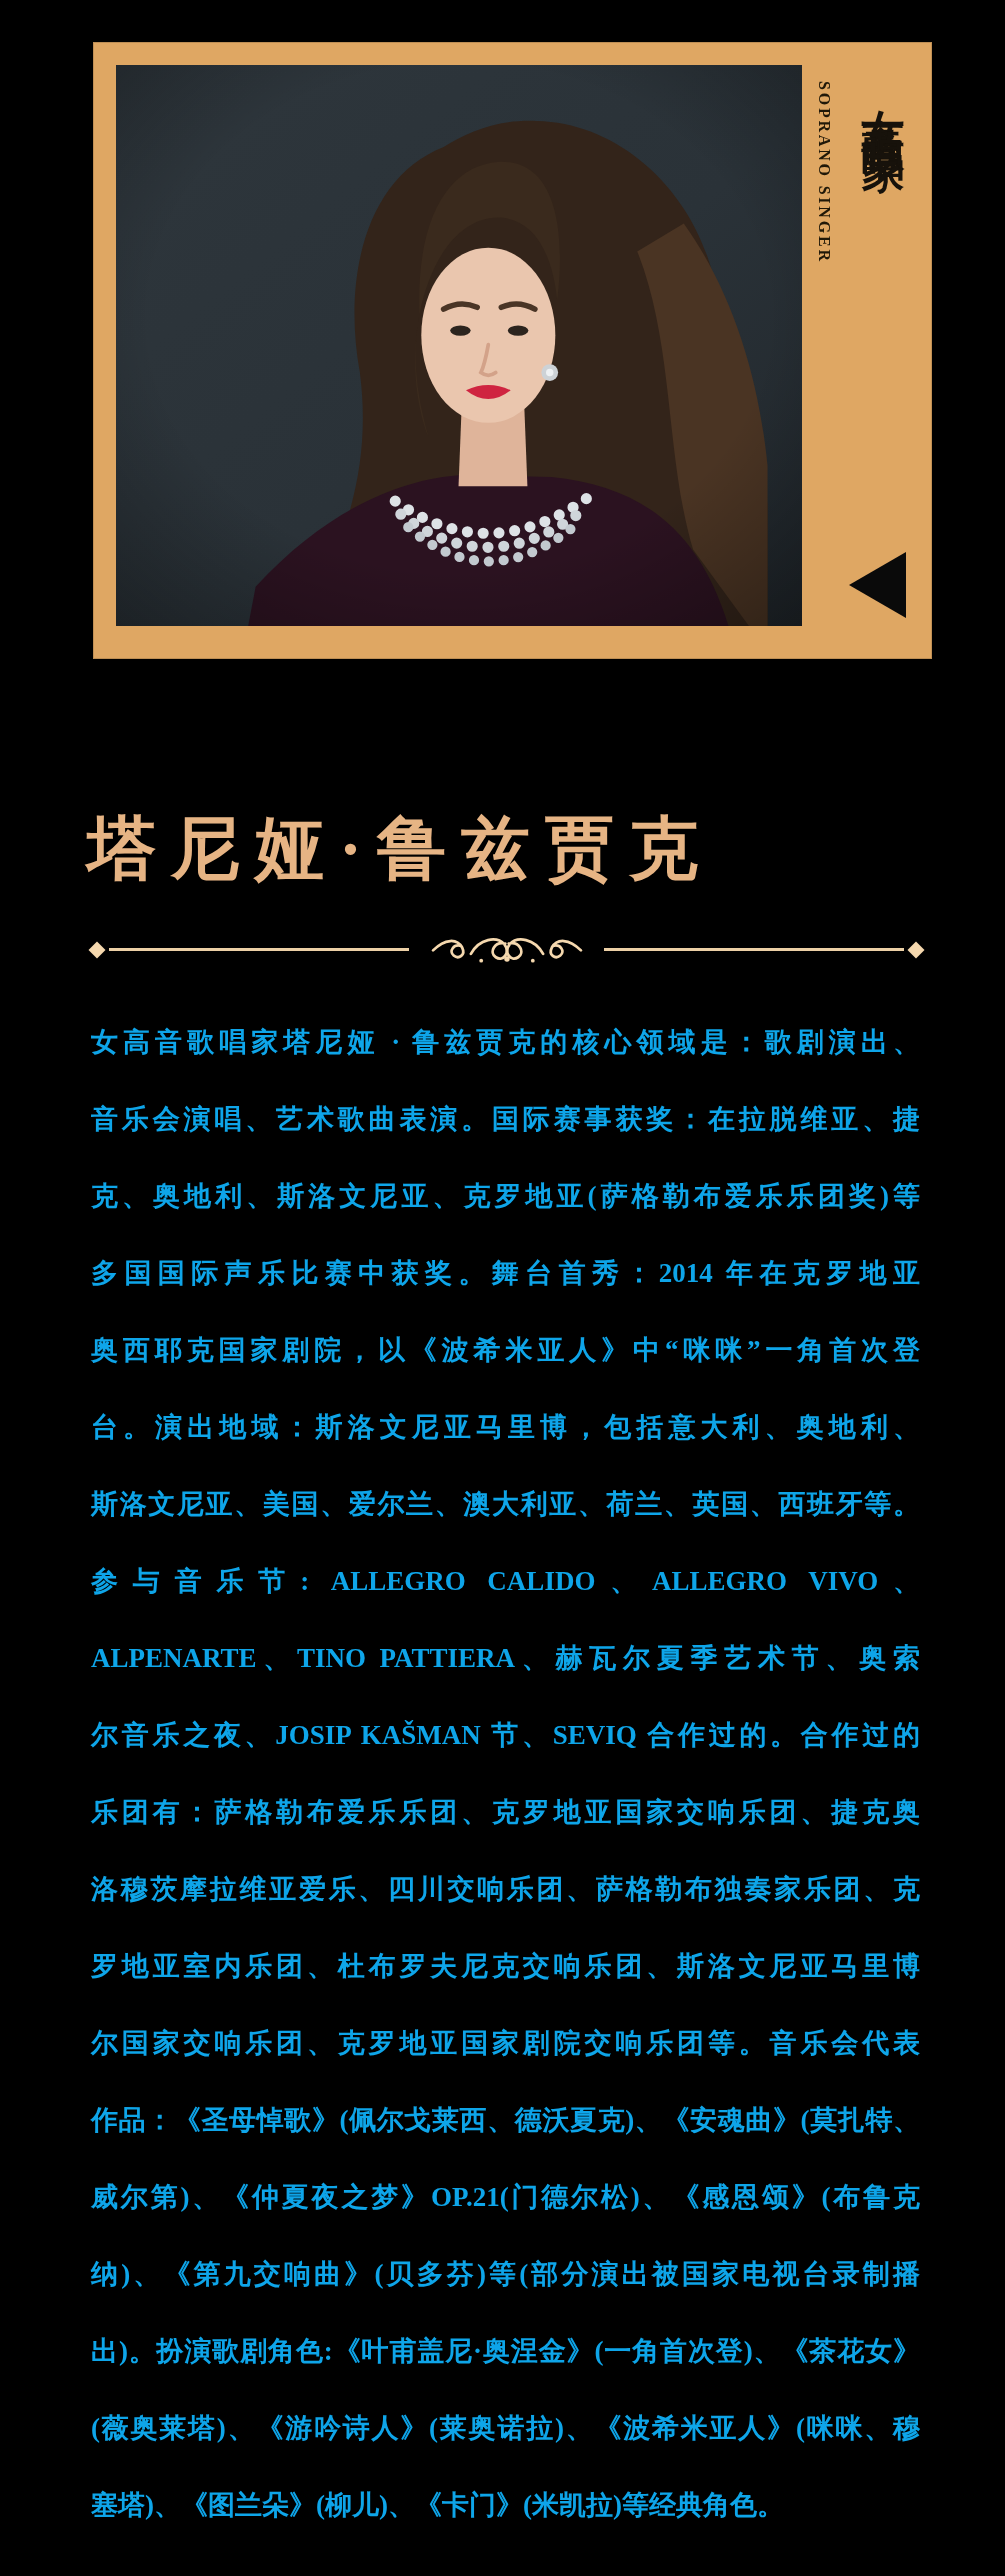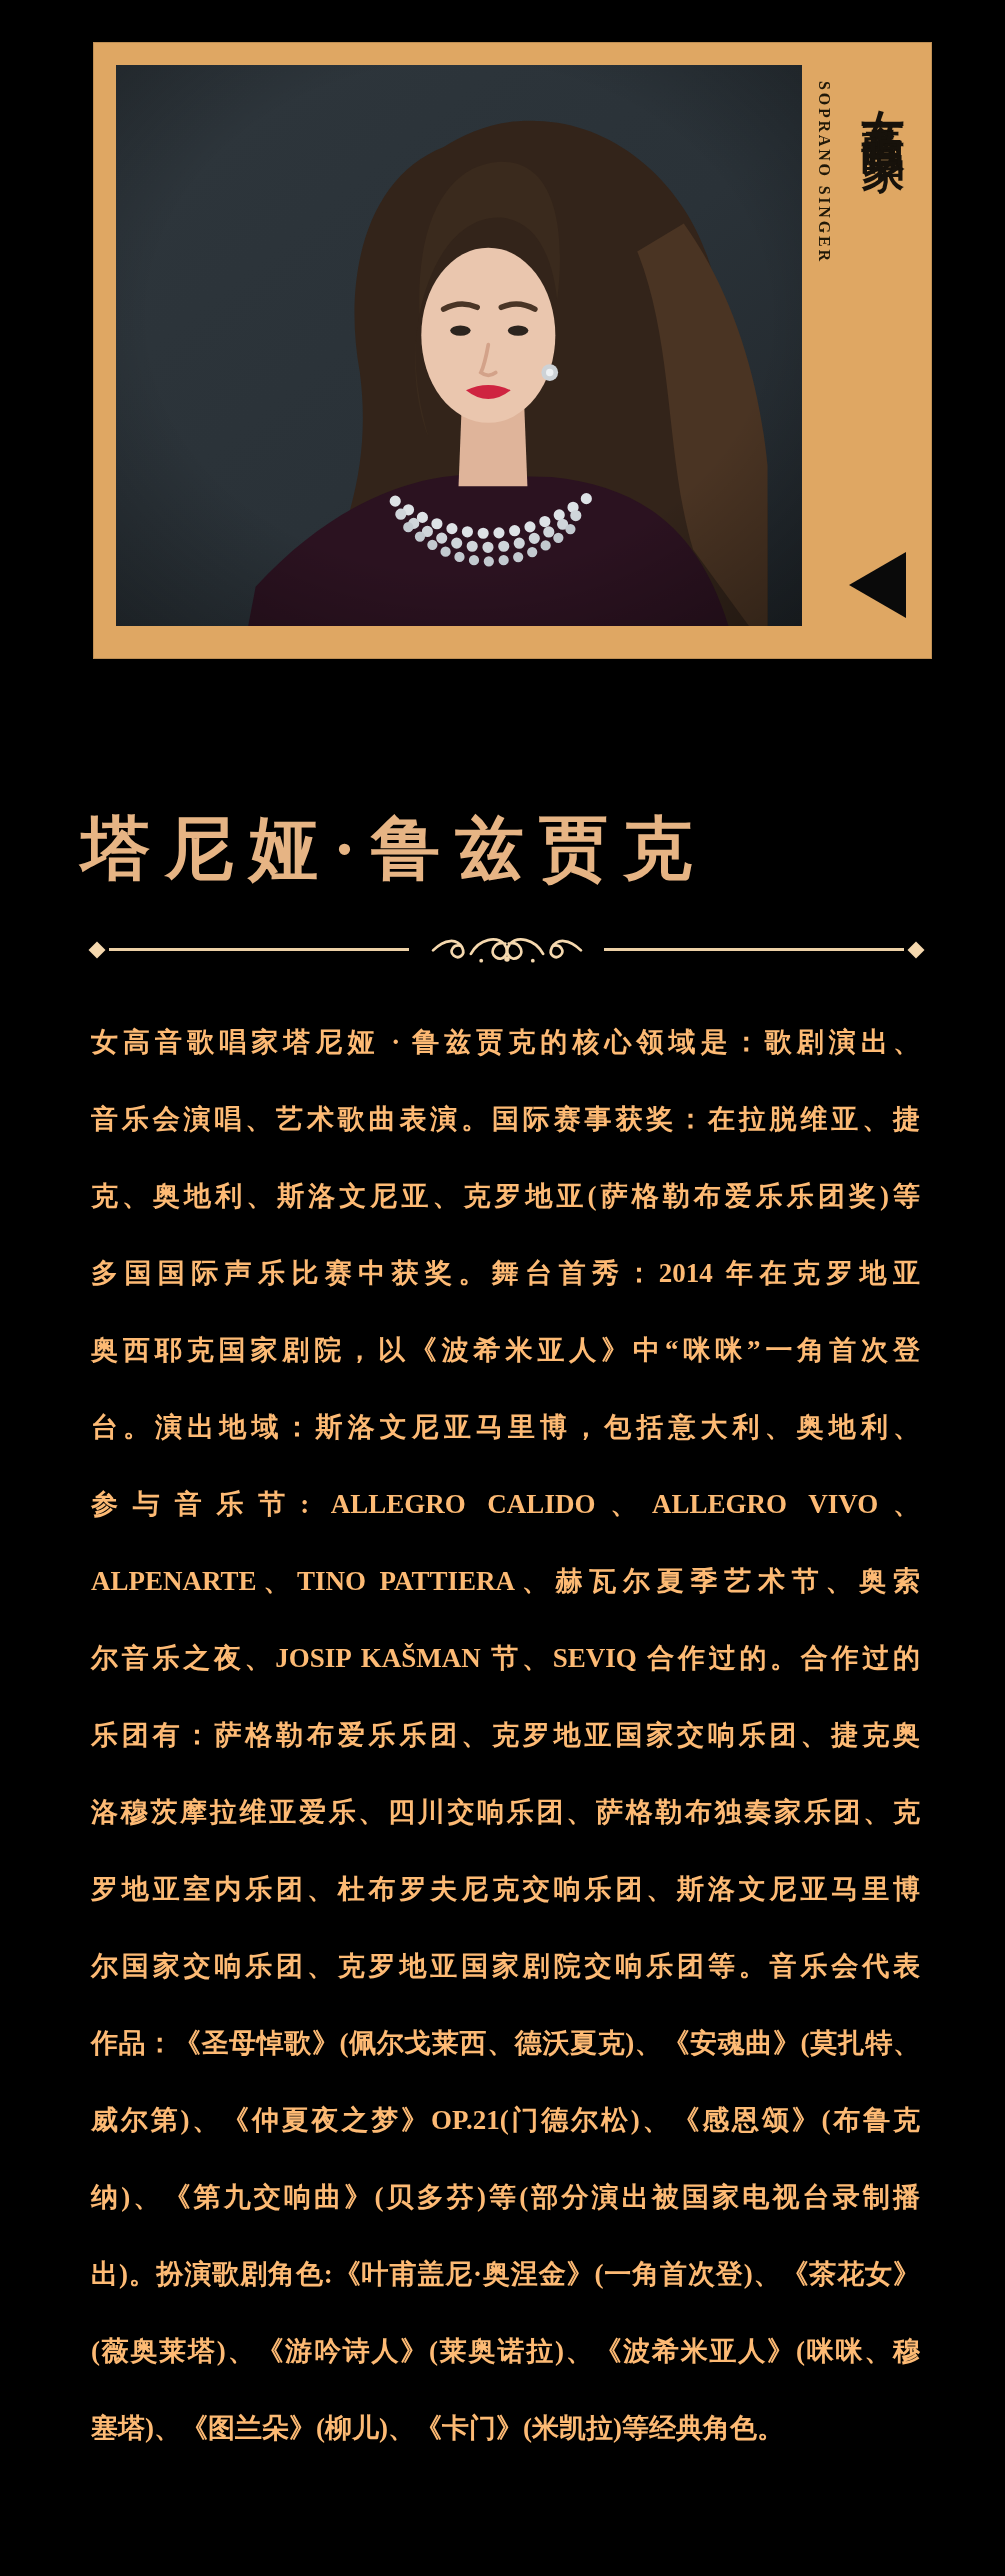--- a/index.html
+++ b/index.html
@@ -48,41 +48,41 @@
     border-right:57px solid #0a0a0a;
   }
 
   
   .title-en{
     position:absolute;left:91px;top:715px;margin:0;
     font-size:75px;font-weight:700;letter-spacing:0.9px;
     color:#e9ba8d;white-space:nowrap;
   }
   .title-cn{
-    position:absolute;left:81px;top:803px;margin:0;
+    position:absolute;left:87px;top:803px;margin:0;
     font-size:69px;font-weight:700;letter-spacing:15px;
     color:#e6b484;white-space:nowrap;
   }
 
   
   .divider{
     position:absolute;left:91px;top:928px;width:831px;height:43px;
     display:flex;align-items:center;
   }
   .diamond{
     width:12px;height:12px;background:#f5d8ae;
     transform:rotate(45deg);flex:0 0 auto;
   }
   .rule{flex:1 1 auto;height:2.8px;background:#ecd0a6;margin:0 5.6px;}
   .flourish{flex:0 0 auto;margin:0 13px;}
 
   
   .bio{
     position:absolute;left:91px;top:1004px;width:829px;
-    color:#fdba74;
+    color:#0ea5e9;
     font-size:27px;font-weight:600;
     line-height:77px;
   }
   .bio-line{
     text-align:justify;text-align-last:justify;
     white-space:normal;height:77px;overflow:visible;
   }
   .bio-line.last{text-align-last:left;}
 </style>
 </head>
@@ -167,20 +167,21 @@
     <span class="diamond"></span>
   </div>
 
   <div class="bio">
       <div class="bio-line">女高音歌唱家塔尼娅 · 鲁兹贾克的核心领域是：歌剧演出、</div>
       <div class="bio-line">音乐会演唱、艺术歌曲表演。国际赛事获奖：在拉脱维亚、捷</div>
       <div class="bio-line">克、奥地利、斯洛文尼亚、克罗地亚(萨格勒布爱乐乐团奖)等</div>
       <div class="bio-line">多国国际声乐比赛中获奖。舞台首秀：2014 年在克罗地亚</div>
       <div class="bio-line">奥西耶克国家剧院，以《波希米亚人》中“咪咪”一角首次登</div>
       <div class="bio-line">台。演出地域：斯洛文尼亚马里博，包括意大利、奥地利、</div>
+      <div class="bio-line">斯洛文尼亚、美国、爱尔兰、澳大利亚、荷兰、英国、西班牙等。</div>
       <div class="bio-line">参与音乐节: ALLEGRO CALIDO、ALLEGRO VIVO、</div>
       <div class="bio-line">ALPENARTE、TINO PATTIERA、赫瓦尔夏季艺术节、奥索</div>
       <div class="bio-line">尔音乐之夜、JOSIP KAŠMAN 节、SEVIQ 合作过的。合作过的</div>
       <div class="bio-line">乐团有：萨格勒布爱乐乐团、克罗地亚国家交响乐团、捷克奥</div>
       <div class="bio-line">洛穆茨摩拉维亚爱乐、四川交响乐团、萨格勒布独奏家乐团、克</div>
       <div class="bio-line">罗地亚室内乐团、杜布罗夫尼克交响乐团、斯洛文尼亚马里博</div>
       <div class="bio-line">尔国家交响乐团、克罗地亚国家剧院交响乐团等。音乐会代表</div>
       <div class="bio-line">作品：《圣母悼歌》(佩尔戈莱西、德沃夏克)、《安魂曲》(莫扎特、</div>
       <div class="bio-line">威尔第)、《仲夏夜之梦》OP.21(门德尔松)、《感恩颂》(布鲁克</div>
       <div class="bio-line">纳)、《第九交响曲》(贝多芬)等(部分演出被国家电视台录制播</div>

